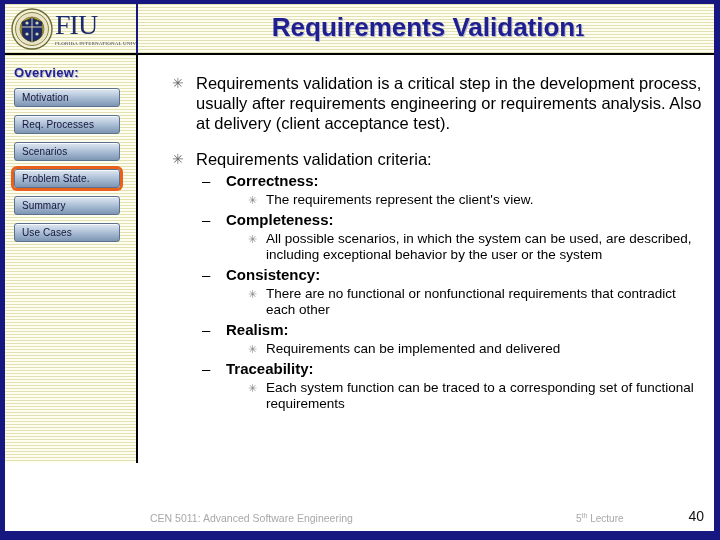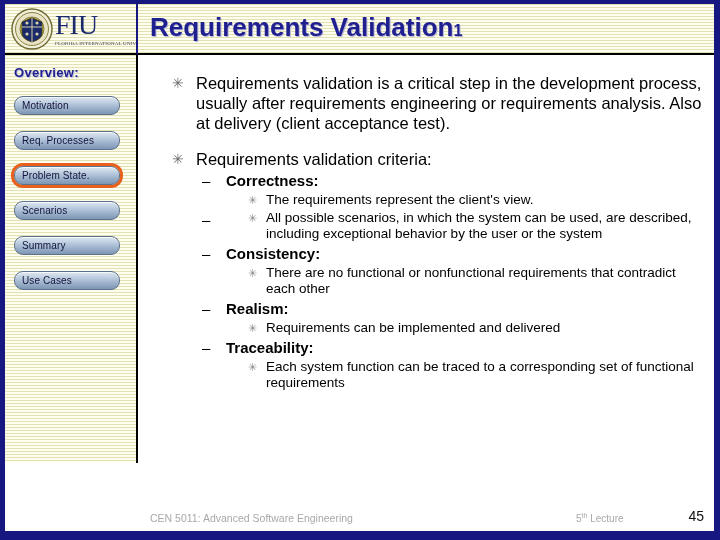--- a/index.html
+++ b/index.html
@@ -117,20 +117,21 @@
     margin-top: -3px;
   }
 
   #slide-title {
     position: absolute;
     left: 150px;
     top: 9px;
     width: 556px;
     height: 42px;
     z-index: 16;
+    text-align: center;
     font-size: 26px;
     font-weight: bold;
     color: #1f1f8f;
     text-shadow: 1px 1px 0 #b9b9d8;
     white-space: nowrap;
     line-height: 36px;
   }
   #slide-title .title-num {
     font-size: 16px;
     vertical-align: baseline;
@@ -151,24 +152,24 @@
   #sidebar-title {
     margin: 10px 0 8px 9px;
     font-size: 13px;
     font-weight: bold;
     color: #1f1f8f;
     text-shadow: 1px 1px 0 #c2c2dc;
     letter-spacing: 0.3px;
   }
   .nav-btn {
     position: relative;
-    margin: 16px 0 8px 9px;
+    margin: 0 0 8px 9px;
     width: 106px;
     height: 19px;
-    border-radius: 9px;
+    border-radius: 3px;
     box-sizing: border-box;
     background: linear-gradient(to bottom,
                 #dfe7f0 0%,
                 #c3d2e3 28%,
                 #9fb4cd 62%,
                 #7e96b4 100%);
     border: 1px solid #5c718c;
     box-shadow: inset 0 1px 0 rgba(255,255,255,0.75);
     display: flex;
     align-items: center;
@@ -324,50 +325,50 @@
 
   <div id="sidebar" class="striped">
     <div id="sidebar-title">Overview:</div>
     <div id="nav-list">
         <div class="nav-btn">
           <span>Motivation</span>
         </div>
         <div class="nav-btn">
           <span>Req. Processes</span>
         </div>
+        <div class="nav-btn">
+          <span>Scenarios</span>
+        </div>
         <div class="nav-btn selected">
           <span>Problem State.</span>
-        </div>
-        <div class="nav-btn">
-          <span>Scenarios</span>
         </div>
         <div class="nav-btn">
           <span>Summary</span>
         </div>
         <div class="nav-btn">
           <span>Use Cases</span>
         </div>
       </div>
   </div>
 
   <div id="content">
       <div class="lvl1"><span class="marker">✳</span><span>Requirements validation is a critical step in the development process, usually after requirements engineering or requirements analysis. Also at delivery (client acceptance test).</span></div>
       <div class="lvl1"><span class="marker">✳</span><span>Requirements validation criteria:</span></div>
       <div class="lvl2"><span class="marker">–</span><span>Correctness:</span></div>
       <div class="lvl3"><span class="marker">✳</span><span>The requirements represent the client's view.</span></div>
-      <div class="lvl2"><span class="marker">–</span></div>
+      <div class="lvl2"><span class="marker">–</span><span>Completeness:</span></div>
       <div class="lvl3"><span class="marker">✳</span><span>All possible scenarios, in which the system can be used, are described, including exceptional behavior by the user or the system</span></div>
       <div class="lvl2"><span class="marker">–</span><span>Consistency:</span></div>
       <div class="lvl3"><span class="marker">✳</span><span>There are no functional or nonfunctional requirements that contradict each other</span></div>
       <div class="lvl2"><span class="marker">–</span><span>Realism:</span></div>
       <div class="lvl3"><span class="marker">✳</span><span>Requirements can be implemented and delivered</span></div>
       <div class="lvl2"><span class="marker">–</span><span>Traceability:</span></div>
       <div class="lvl3"><span class="marker">✳</span><span>Each system function can be traced to a corresponding set of functional requirements</span></div>
     </div>
 
   <div id="footer">
     <div id="footer-course">CEN 5011: Advanced Software Engineering</div>
     <div id="footer-lecture"><span>5</span><sup>th</sup>
       <span>Lecture</span></div>
-    <div id="slide-number">45</div>
+    <div id="slide-number">40</div>
   </div>
 
 </div>
 
 </body></html>

